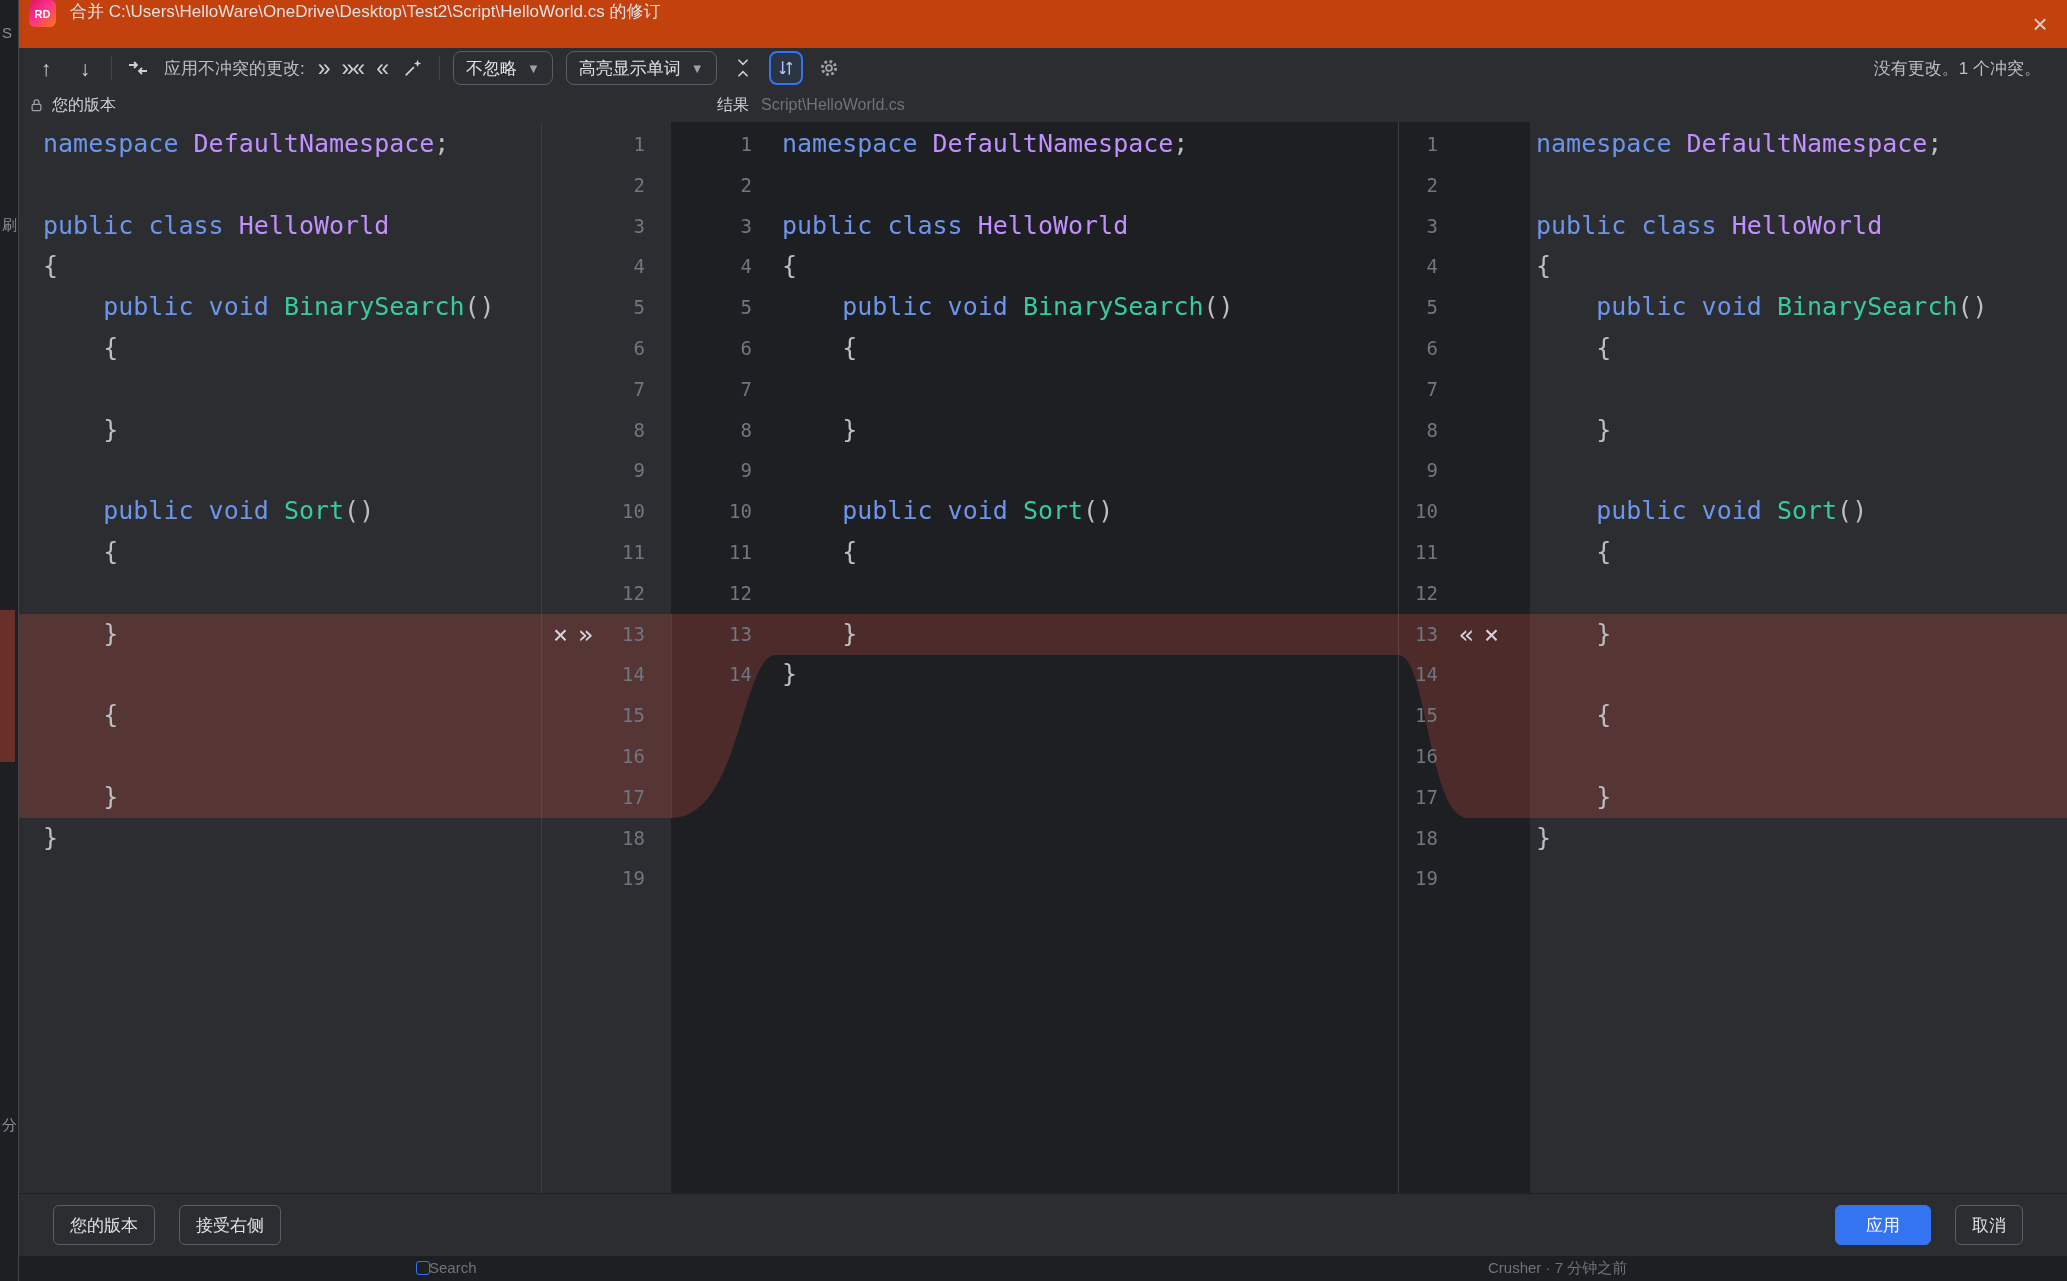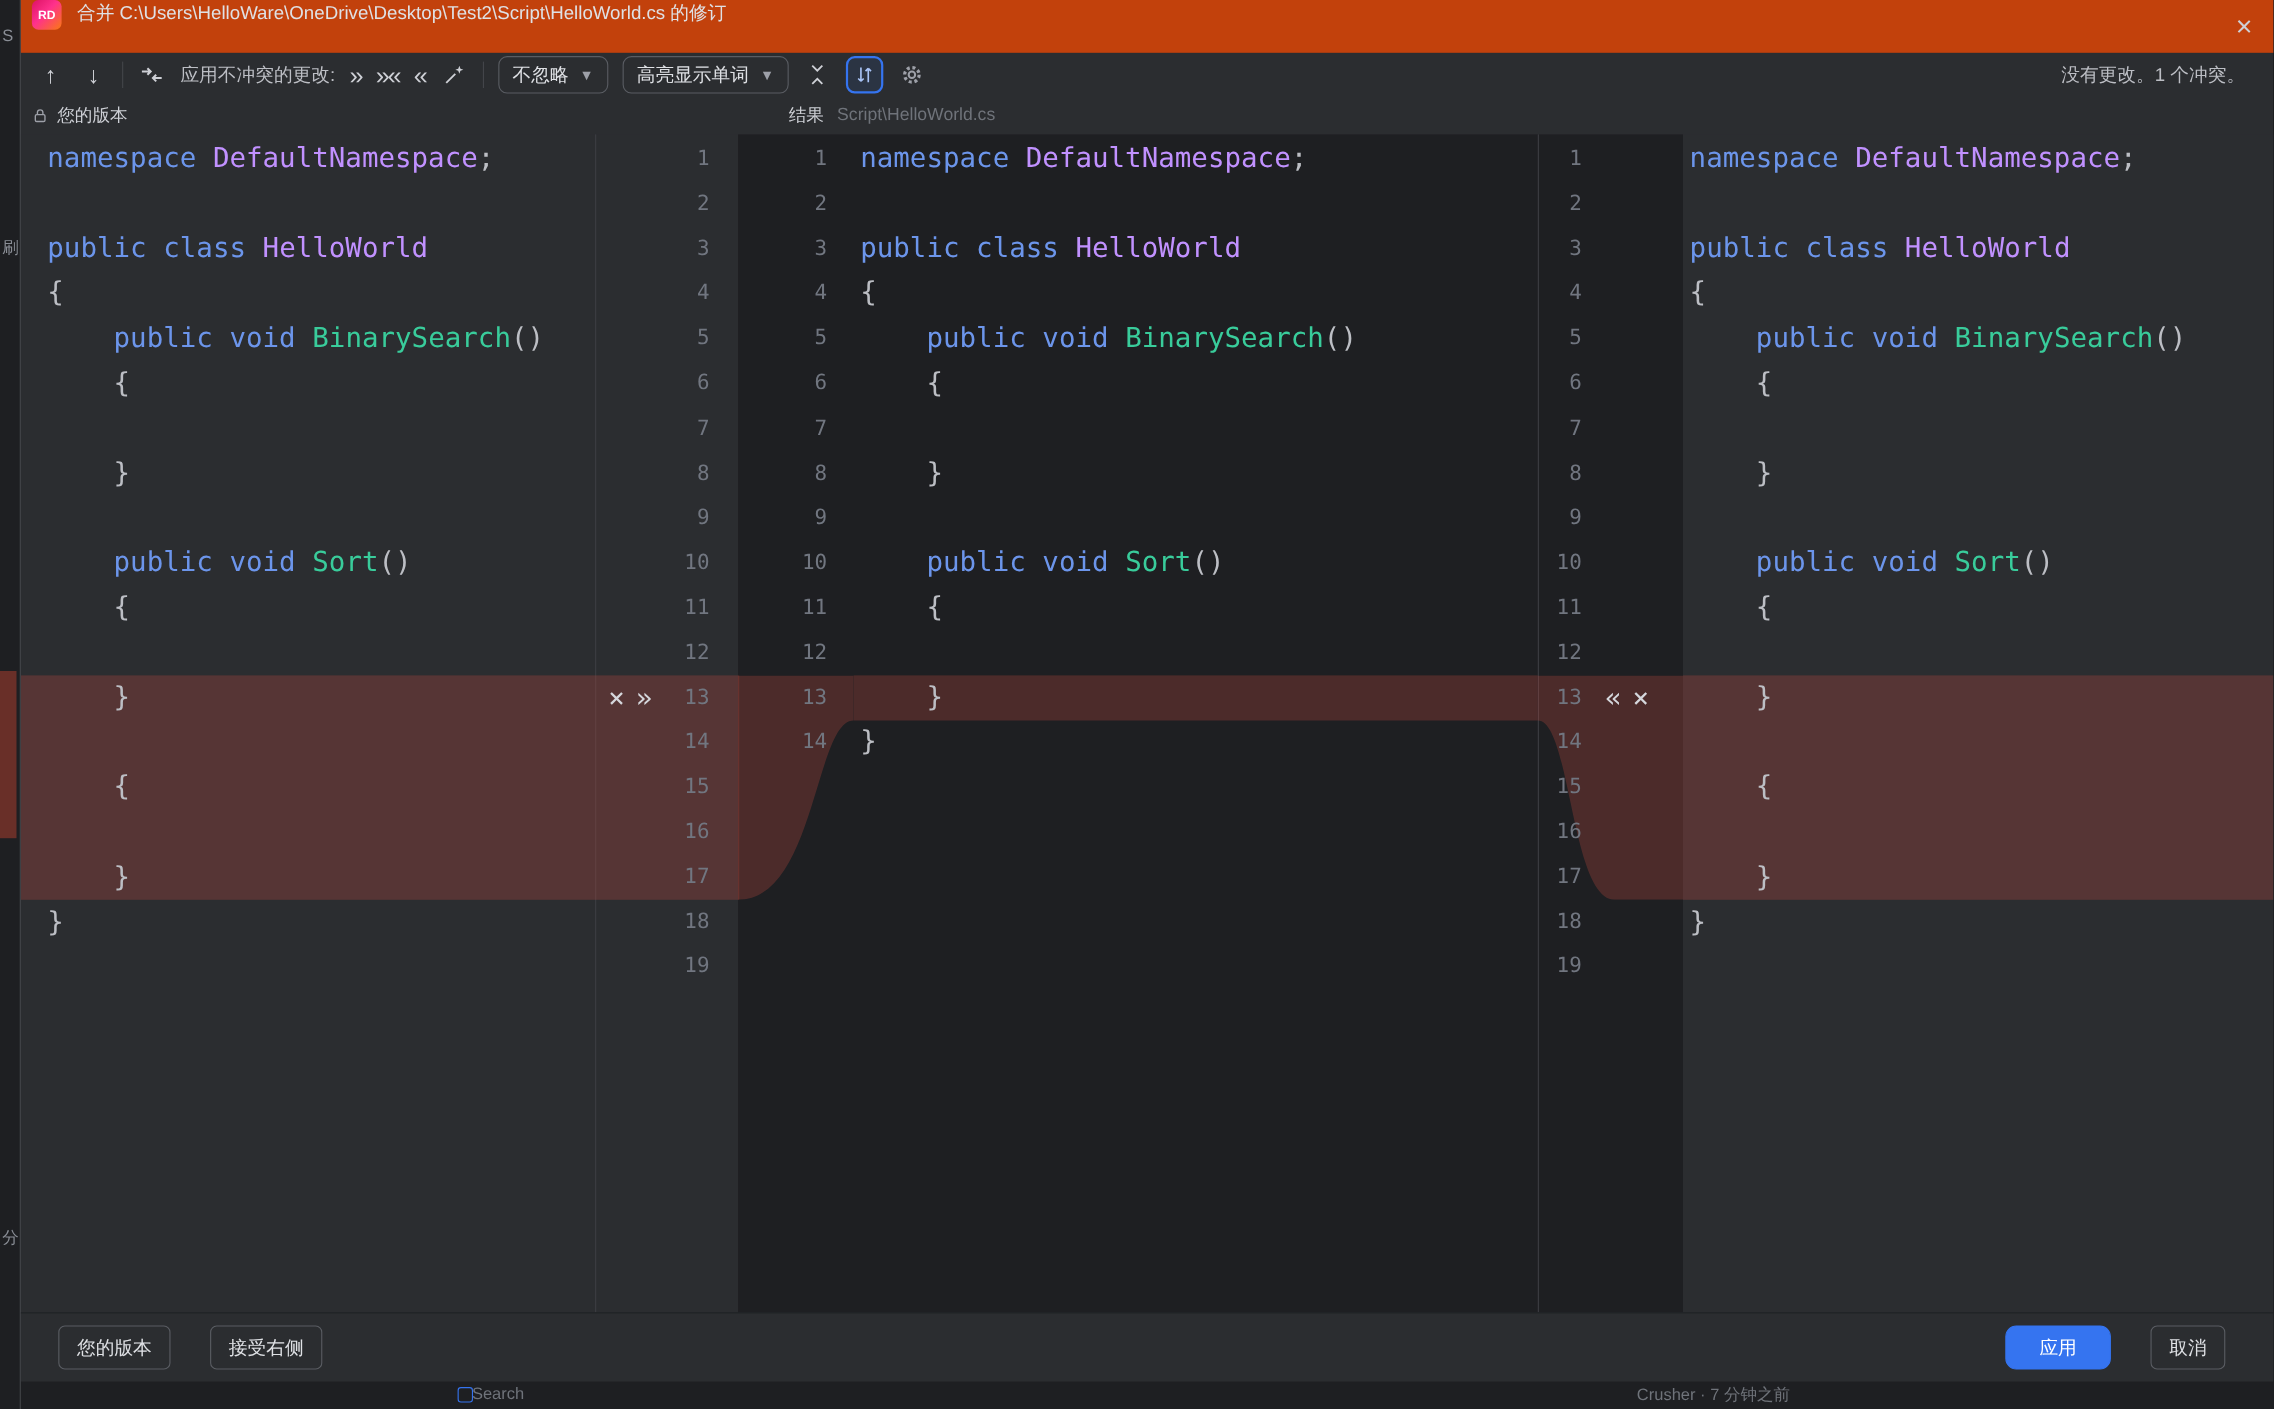--- a/index.html
+++ b/index.html
@@ -94,24 +94,24 @@
   .gutter-actions { position:absolute; top:492px; height:41px; display:flex; align-items:center; gap:10px;
     color:#D5D7DC; font-size:25px; }
   .ga-left { left:534px; } .ga-right { left:1440px; }
   .ga { cursor:pointer; line-height:1; }
 
   
   .footer { flex:0 0 63px; display:flex; align-items:center; padding:0 44px 0 34px;
     background:#2B2D30; border-top:1px solid #1F2124; }
   .btn { height:40px; padding:0 16px; border:1px solid #5A5D63; border-radius:6px; background:transparent;
     color:#DFE1E5; font-size:17px; font-family:inherit; cursor:pointer; }
-  .btn + .btn { margin-left:36px; }
+  .btn + .btn { margin-left:24px; }
   .spacer { flex:1; }
   .btn-primary { background:var(--accent-blue,#3574F0); border-color:var(--accent-blue,#3574F0);
-    color:#fff; padding:0 30px; margin-left:0;border-radius:10px; }
+    color:#fff; padding:0 30px; margin-left:0; }
 
   
   .bottom-strip { flex:0 0 25px; background:#1E1F22; position:relative; font-size:15px; color:#6F737A; }
   .strip-icon { position:absolute; left:397px; top:5px; width:14px; height:14px;
     border:1px solid #3574F0; border-radius:3px; }
   .strip-search { position:absolute; left:410px; top:3px; }
   .strip-commit { position:absolute; left:1469px; top:3px; }
 
   svg { display:block; }
 </style>

